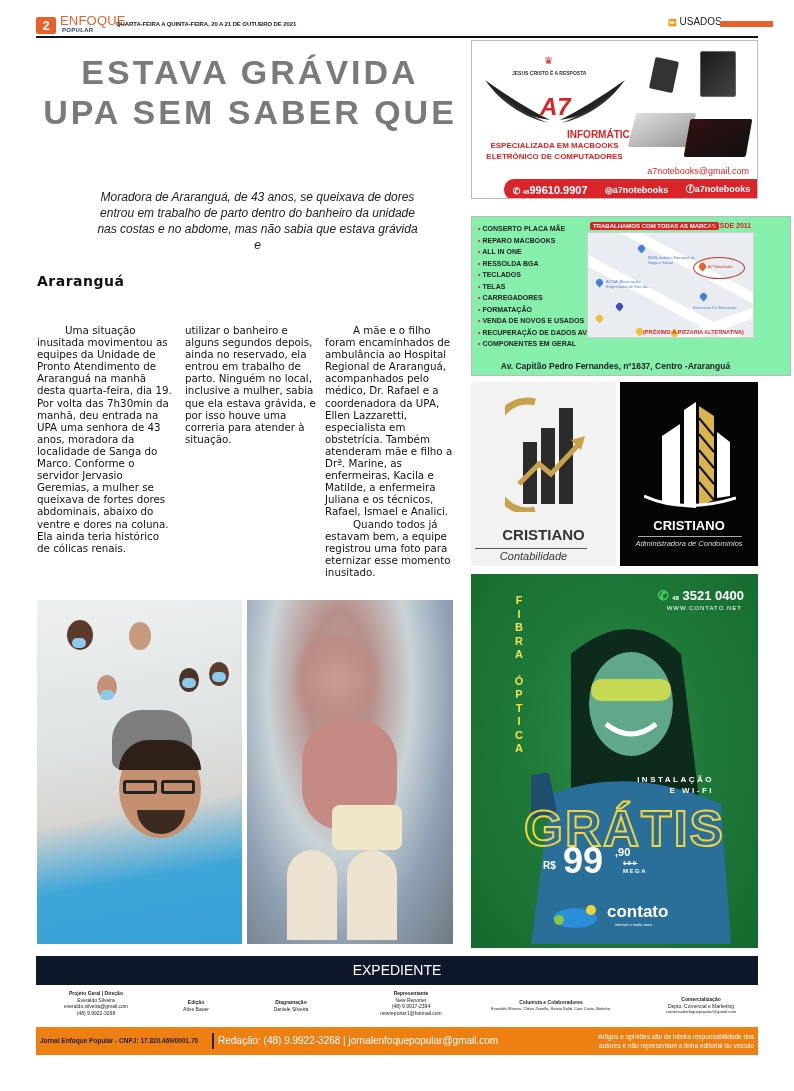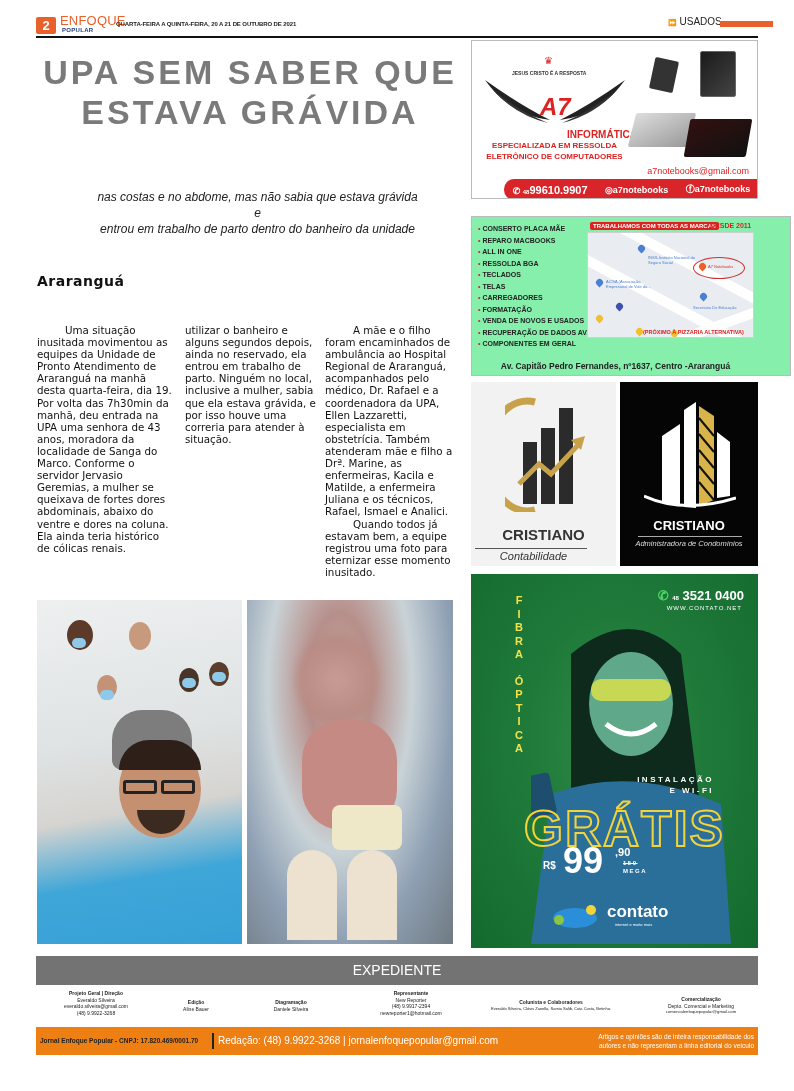--- a/index.html
+++ b/index.html
@@ -85,21 +85,21 @@
   .net-gratis { position: absolute; left: 38px; top: 226px; font: bold 50px "Liberation Sans", sans-serif; color: transparent; -webkit-text-stroke: 2px #f2d33a; letter-spacing: 2px; margin-left: 15px; }
   .net-rs { position: absolute; left: 72px; top: 286px; font: bold 10px "Liberation Sans", sans-serif; color: #fff; }
   .net-99 { position: absolute; left: 92px; top: 266px; font: bold 36px "Liberation Sans", sans-serif; color: #fff; }
   .net-90 { position: absolute; left: 144px; top: 272px; font: bold 11px "Liberation Sans", sans-serif; color: #fff; }
   .net-mega { position: absolute; left: 152px; top: 285px; font: bold 6px "Liberation Sans", sans-serif; color: #fff; letter-spacing: 1.5px; line-height: 8px; }
   .net-logo { position: absolute; left: 80px; top: 330px; width: 125px; height: 26px; }
   .net-contato { position: absolute; left: 136px; top: 328px; font: bold 17px "Liberation Sans", sans-serif; color: #fff; }
   .net-tag { position: absolute; left: 144px; top: 348px; font: 4px "Liberation Sans", sans-serif; color: #fff; }
 
   
-  .exp-bar { position: absolute; left: 36px; top: 956px; width: 722px; height: 29px; background: #737373; color: #fff; text-align: center; font: 14px "Liberation Sans", sans-serif; line-height: 29px; }
+  .exp-bar { position: absolute; left: 36px; top: 956px; width: 722px; height: 29px; background: #0f172a; color: #fff; text-align: center; font: 14px "Liberation Sans", sans-serif; line-height: 29px; }
   .credits { position: absolute; left: 36px; top: 990px; width: 722px; height: 34px; }
   .cred { position: absolute; top: 0; text-align: center; font: bold 5px "Liberation Sans", sans-serif; line-height: 6.5px; color: #222; }
   .cred .v { font-weight: normal; }
 
   .footer { position: absolute; left: 36px; top: 1027px; width: 722px; height: 28px; background: #ee7f13; }
   .f-cnpj { position: absolute; left: 4px; top: 10px; font: bold 6.5px "Liberation Sans", sans-serif; color: #222; }
   .f-sep { position: absolute; left: 176px; top: 6px; width: 2px; height: 16px; background: #222; }
   .f-redacao { position: absolute; left: 182px; top: 8px; font: 10px "Liberation Sans", sans-serif; color: #fff; }
   .f-note { position: absolute; right: 4px; top: 5px; font: 6.5px "Liberation Sans", sans-serif; color: #fff; text-align: right; line-height: 9px; }
 </style>
@@ -114,26 +114,27 @@
 </div>
 <div class="hdr-rule"></div>
 <div class="hdr-rule2"></div>
 <div class="section">
   <span style="font-size:7px;">⏩</span>
   <span>USADOS</span>
 </div>
 <div class="section-bar"></div>
 
 <div class="headline">
+  <div>ESTAVA GRÁVIDA</div>
   <div>UPA SEM SABER QUE</div>
-  <div>ESTAVA GRÁVIDA</div>
 </div>
 <div class="deck">
+  <div>Moradora de Araranguá, de 43 anos, se queixava de dores</div>
+  <div>entrou em trabalho de parto dentro do banheiro da unidade</div>
   <div>nas costas e no abdome, mas não sabia que estava grávida e</div>
-  <div>entrou em trabalho de parto dentro do banheiro da unidade</div>
 </div>
 <div class="place">Araranguá</div>
 
 <div class="col c1">
   <p>Uma situação inusitada movimentou as equipes da Unidade de Pronto Atendimento de Araranguá na manhã desta quarta-feira, dia 19. Por volta das 7h30min da manhã, deu entrada na UPA uma senhora de 43 anos, moradora da localidade de Sanga do Marco. Conforme o servidor Jervasio Geremias, a mulher se queixava de fortes dores abdominais, abaixo do ventre e dores na coluna. Ela ainda teria histórico de cólicas renais.</p>
 </div>
 <div class="col c2">
   <p class="noindent">utilizar o banheiro e alguns segundos depois, ainda no reservado, ela entrou em trabalho de parto. Ninguém no local, inclusive a mulher, sabia que ela estava grávida, e por isso houve uma correria para atender à situação.</p>
 </div>
 <div class="col c3">
@@ -170,21 +171,21 @@
   <div class="a7-crown">♛</div>
   <div class="a7-jesus">JESUS CRISTO É A RESPOSTA</div>
   <svg class="a7-wings" viewBox="0 0 150 52">
     <path d="M5 5 Q30 40 70 45 Q40 30 5 5Z" fill="#222"></path>
     <path d="M12 14 Q35 40 68 48 Q38 36 12 14Z" fill="#333"></path>
     <path d="M145 5 Q120 40 80 45 Q110 30 145 5Z" fill="#222"></path>
     <path d="M138 14 Q115 40 82 48 Q112 36 138 14Z" fill="#333"></path>
   </svg>
   <div class="a7-logo">A7</div>
   <div class="a7-l1">INFORMÁTICA</div>
-  <div class="a7-l2">ESPECIALIZADA EM RESSOLDA</div>
+  <div class="a7-l2">ESPECIALIZADA EM MACBOOKS</div>
   <div class="a7-l3">ELETRÔNICO DE COMPUTADORES</div>
   <div class="prod" style="left:180px;top:18px;width:24px;height:32px;background:#333;transform:rotate(12deg);"></div>
   <div class="prod" style="left:228px;top:10px;width:36px;height:46px;background:linear-gradient(135deg,#1a1a1a,#444);border:1px solid #666;"></div>
   <div class="prod" style="left:160px;top:72px;width:60px;height:34px;background:linear-gradient(150deg,#ddd,#999);transform:skewX(-14deg);"></div>
   <div class="prod" style="left:215px;top:78px;width:62px;height:38px;background:linear-gradient(150deg,#331010,#111);transform:skewX(-10deg);"></div>
   <div class="a7-email">a7notebooks@gmail.com</div>
   <div class="a7-bar">
     <span><span>✆</span> <small style="font-size:6px;">48</small><span class="a7-phone">99610.9907</span></span>
     <span><span>◎</span><span>a7notebooks</span></span>
     <span><span>ⓕ</span><span>a7notebooks</span></span>

